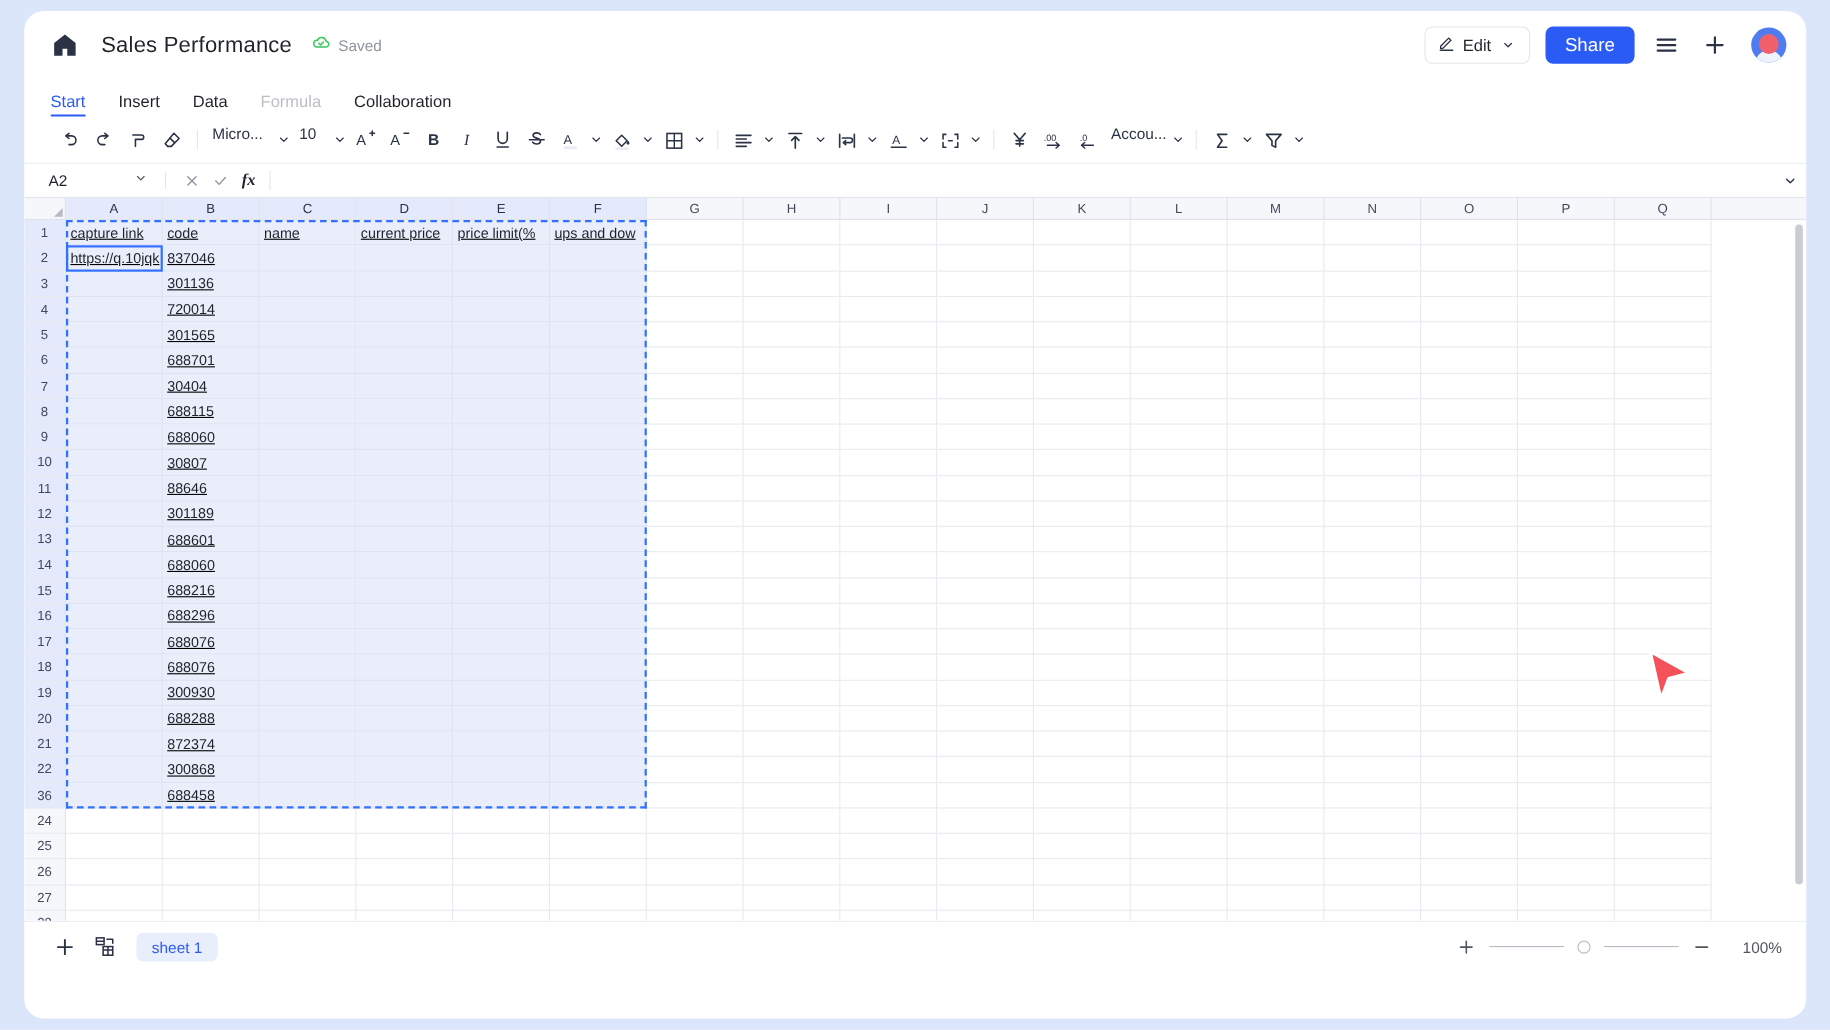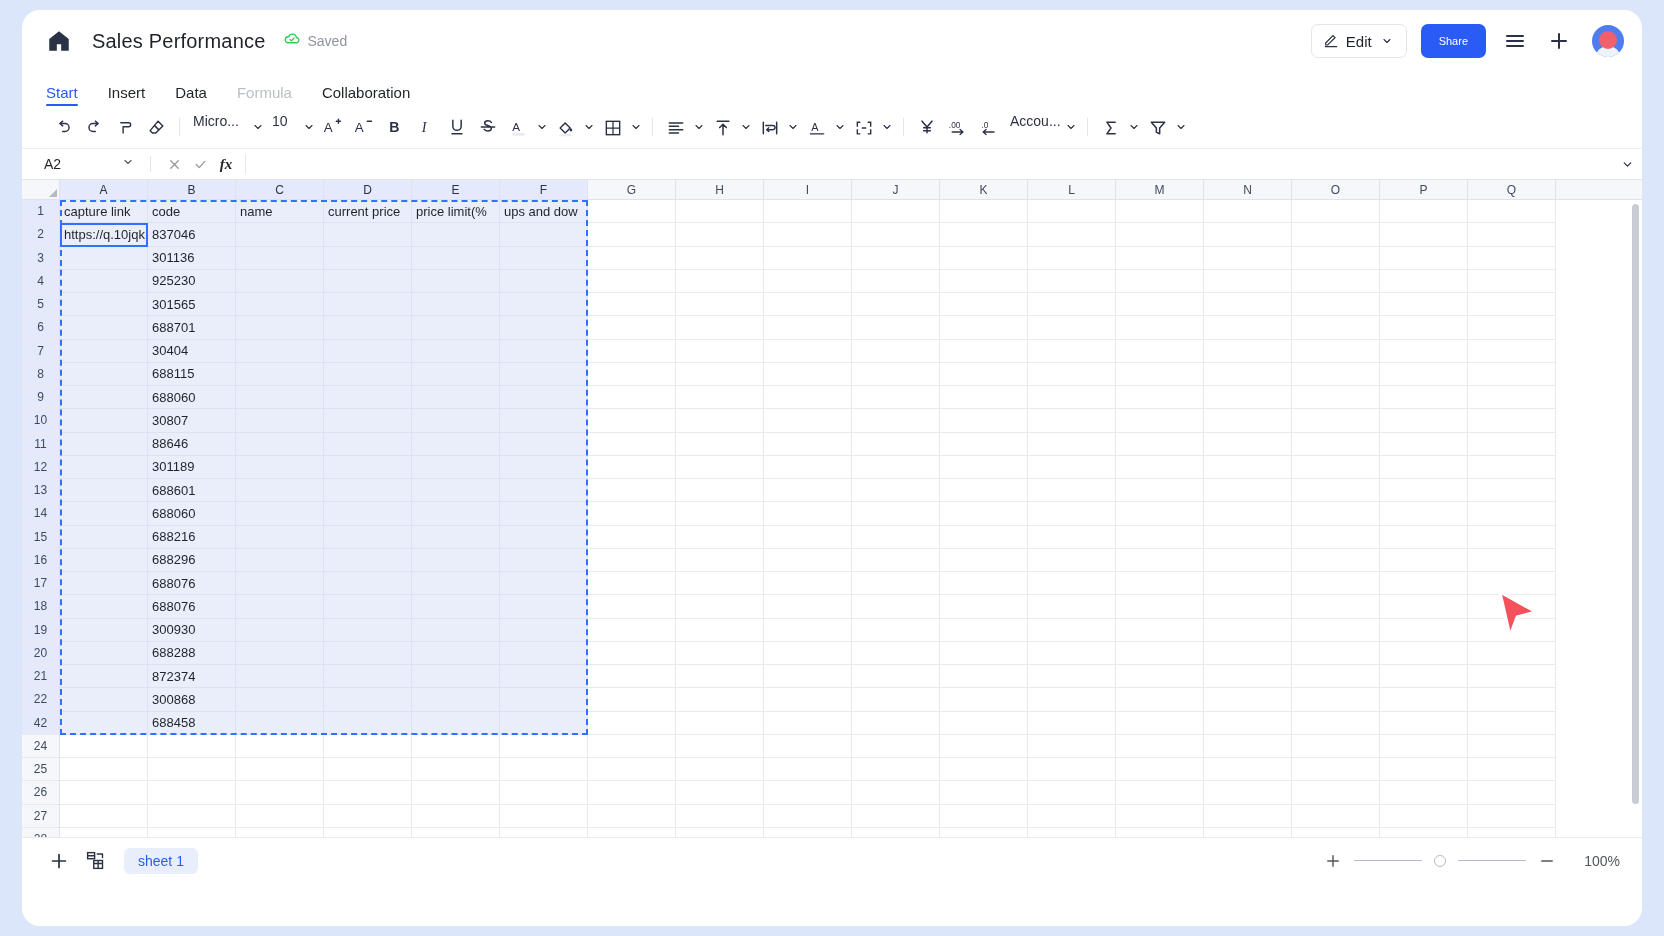--- a/index.html
+++ b/index.html
@@ -25,21 +25,21 @@
   .saved-text { font-size: 14px; color: #8f959e; }
   .tb-right { margin-left: auto; display: flex; align-items: center; gap: 14px; }
   .edit-btn {
     display: flex; align-items: center; gap: 7px;
     border: 1px solid #e3e5e8; border-radius: 7px;
     height: 34px; padding: 0 11px; background: #fff;
     font-size: 15px; color: #1f2329; cursor: pointer;
   }
   .share-btn {
     background: #2b5bf5; color: #fff; border: none; border-radius: 7px;
-    height: 34px; padding: 0 18px; font-size: 11px; cursor: pointer;
+    height: 34px; padding: 0 18px; font-size: 17px; cursor: pointer;
     font-family: "Liberation Sans", sans-serif;
   }
   .icon-btn { width: 30px; height: 30px; display: flex; align-items: center; justify-content: center; cursor: pointer; }
   .avatar {
     width: 32px; height: 32px; border-radius: 50%; overflow: hidden;
     background: #4f7df0; position: relative; flex: 0 0 auto; margin-left: 4px;
   }
   .avatar .face { position: absolute; left: 7px; top: 6px; width: 18px; height: 18px; border-radius: 50%; background: #f2606b; }
   .avatar .body { position: absolute; left: 3px; bottom: -3px; width: 26px; height: 14px; border-radius: 13px 13px 0 0; background: #eef2fb; }
 
@@ -73,21 +73,21 @@
   
   .gridwrap { position: relative; height: 657px; overflow: hidden; background: #fff; }
   .colhead { position: absolute; left: 0; top: 0; right: 0; height: 20px; display: flex; background: #f6f7fb; border-bottom: 1px solid #dfe2ea; }
   .corner { width: 38px; flex: 0 0 38px; background: #f6f7fb; border-right: 1px solid #dfe2ea; position: relative; }
   .corner::after { content: ""; position: absolute; right: 2px; bottom: 2px; border-style: solid; border-width: 0 0 8px 8px; border-color: transparent transparent #b6bac4 transparent; }
   .chcell { border-right: 1px solid #dfe2ea; font-size: 12px; color: #414a5c; display: flex; align-items: center; justify-content: center; flex: 0 0 auto; }
   .chcell.sel { background: #e4e9fb; color: #2b3245; }
   .rowhead { position: absolute; left: 0; top: 20px; width: 38px; background: #f6f7fb; border-right: 1px solid #dfe2ea; }
   .rhcell { height: 23.25px; border-bottom: 1px solid #e8eaf0; font-size: 12px; color: #414a5c; display: flex; align-items: center; justify-content: center; }
   .rhcell.sel { background: #e4e9fb; }
-  .cells { position: absolute; left: 38px; top: 20px; right: 0; bottom: 0; }
+  .cells { position: absolute; left: 38px; top: 20px; right: 0; bottom: 0; text-decoration: underline; }
   .row { display: flex; height: 23.25px; }
   .cell { border-right: 1px solid #e8eaf0; border-bottom: 1px solid #e8eaf0; font-size: 13px; color: #1f2329; display: flex; align-items: center; padding: 0 4px; overflow: hidden; white-space: nowrap; flex: 0 0 auto; }
   .cell.hl { background: #eaeefb; border-right: 1px solid #dde2f2; border-bottom: 1px solid #dde2f2; }
   .selbox { position: absolute; border: 2px dashed #3370ff; pointer-events: none; z-index: 5; }
   .activecell { position: absolute; border: 2px solid #3370ff; pointer-events: none; z-index: 6; }
   .vscroll { position: absolute; right: 3px; top: 24px; width: 7px; height: 600px; background: #c9ccd4; border-radius: 4px; }
 
   
   .panel {
     position: absolute; left: 1103px; top: 0px; width: 412px;
@@ -490,21 +490,21 @@
         <div class="rhcell sel">13</div>
         <div class="rhcell sel">14</div>
         <div class="rhcell sel">15</div>
         <div class="rhcell sel">16</div>
         <div class="rhcell sel">17</div>
         <div class="rhcell sel">18</div>
         <div class="rhcell sel">19</div>
         <div class="rhcell sel">20</div>
         <div class="rhcell sel">21</div>
         <div class="rhcell sel">22</div>
-        <div class="rhcell sel">42</div>
+        <div class="rhcell sel">36</div>
         <div class="rhcell">24</div>
         <div class="rhcell">25</div>
         <div class="rhcell">26</div>
         <div class="rhcell">27</div>
         <div class="rhcell">28</div>
       </div>
     <div class="cells" id="cells">
         <div class="row">
           <div class="cell hl" style="width: 88px;">capture link</div>
           <div class="cell hl" style="width: 88px;">code</div>
@@ -557,21 +557,21 @@
           <div class="cell" style="width: 88px;"></div>
           <div class="cell" style="width: 88px;"></div>
           <div class="cell" style="width: 88px;"></div>
           <div class="cell" style="width: 88px;"></div>
           <div class="cell" style="width: 88px;"></div>
           <div class="cell" style="width: 88px;"></div>
           <div class="cell" style="width: 88px;"></div>
         </div>
         <div class="row">
           <div class="cell hl" style="width: 88px;"></div>
-          <div class="cell hl" style="width: 88px;">925230</div>
+          <div class="cell hl" style="width: 88px;">720014</div>
           <div class="cell hl" style="width: 88px;"></div>
           <div class="cell hl" style="width: 88px;"></div>
           <div class="cell hl" style="width: 88px;"></div>
           <div class="cell hl" style="width: 88px;"></div>
           <div class="cell" style="width: 88px;"></div>
           <div class="cell" style="width: 88px;"></div>
           <div class="cell" style="width: 88px;"></div>
           <div class="cell" style="width: 88px;"></div>
           <div class="cell" style="width: 88px;"></div>
           <div class="cell" style="width: 88px;"></div>

